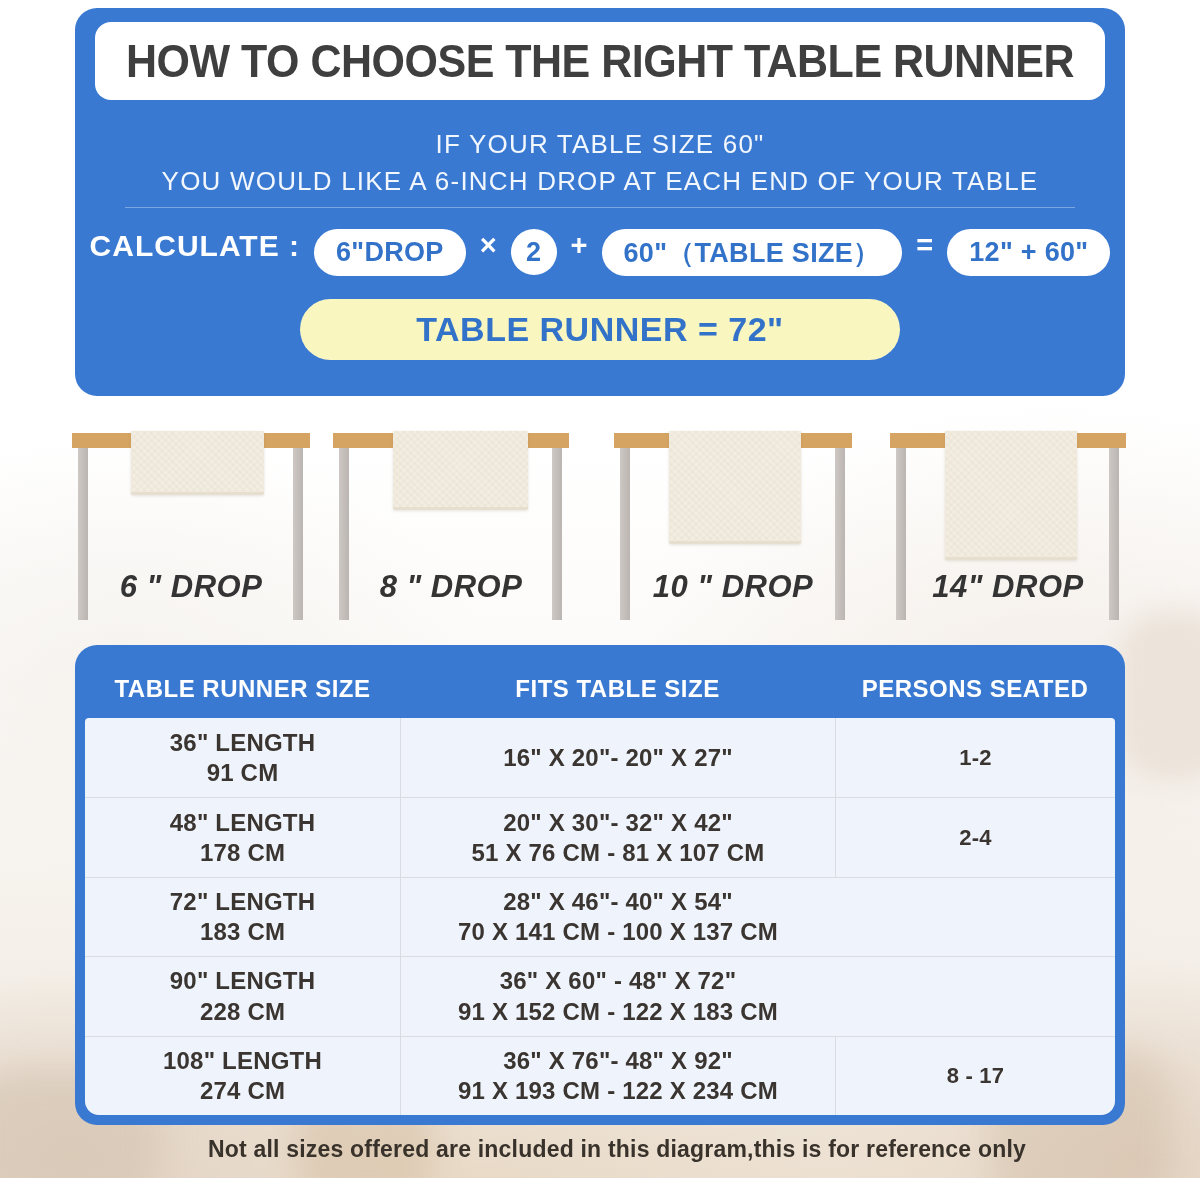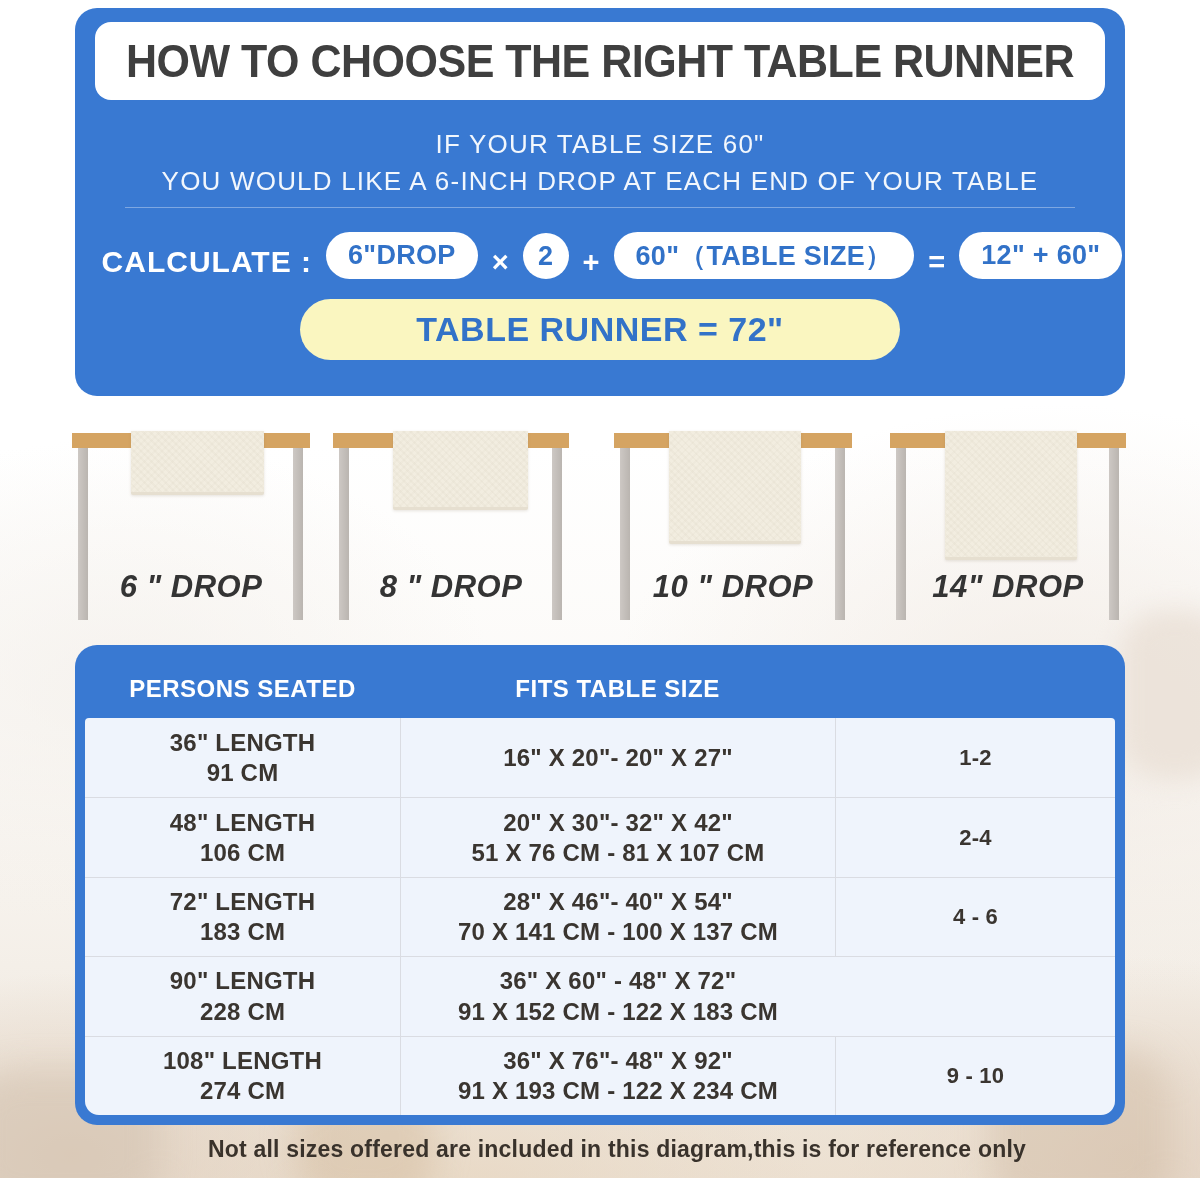--- a/index.html
+++ b/index.html
@@ -37,22 +37,22 @@
     display:flex; align-items:center; justify-content:center;
   }
   .title-banner .title {
     font-size:43px; font-weight:bold; letter-spacing:-.5px; white-space:nowrap;
     color:var(--title); transform:scaleY(1.08);
   }
   .intro { position:absolute; left:0; top:118px; width:100%; text-align:center; color:#f2f7fd; }
   .intro .line { font-size:26px; letter-spacing:1.2px; line-height:37px; white-space:nowrap; }
   .hairline { position:absolute; left:50px; top:199px; width:950px; height:1px; background:rgba(255,255,255,.35); }
   .calc-row {
-    position:absolute; left:12px; top:221px; width:100%; height:50px;
-    display:flex; align-items:flex-end; justify-content:center; gap:14px;
+    position:absolute; left:0; top:221px; width:100%; height:50px;
+    display:flex; align-items:flex-start; justify-content:center; gap:14px;
   }
   .calc-label { color:#ffffff; font-weight:bold; font-size:30px; letter-spacing:1px; white-space:nowrap; }
   .pill {
     height:47px; border-radius:24px; background:#ffffff; color:var(--pilltext);
     display:flex; align-items:center; justify-content:center;
     font-weight:bold; font-size:27px; padding:0 22px; white-space:nowrap; letter-spacing:.3px;
   }
   .op { color:#ffffff; font-weight:bold; font-size:29px; }
   .circle {
     width:46px; height:46px; border-radius:50%; background:#ffffff; color:var(--pilltext);
@@ -175,64 +175,62 @@
 <div class="fig" style="left:890px; width:236px;">
   <div class="tabletop"></div>
   <div class="leg left"></div>
   <div class="leg right"></div>
   <div class="runner" style="left:55px; width:132px; height:129px;"></div>
   <div class="drop-label">14" DROP</div>
 </div>
 
 <div class="bottom-panel">
   <div class="tbl-header">
+    <div class="h">TABLE RUNNER SIZE</div>
+    <div class="h">FITS TABLE SIZE</div>
     <div class="h">PERSONS SEATED</div>
-    <div class="h">FITS TABLE SIZE</div>
   </div>
   <div class="tbl-body">
 
     <div class="t-row">
       <div class="t-cell c1">
         <span class="ln">36" LENGTH</span>
         <span class="ln">91 CM</span>
       </div>
       <div class="t-cell c2">
         <span class="ln">16" X 20"- 20" X 27"</span>
       </div>
       <div class="t-cell c3">
         <span class="ln">1-2</span>
       </div>
     </div>
 
     <div class="t-row">
       <div class="t-cell c1">
         <span class="ln">48" LENGTH</span>
-        <span class="ln">106 CM</span>
+        <span class="ln">178 CM</span>
       </div>
       <div class="t-cell c2">
         <span class="ln">20" X 30"- 32" X 42"</span>
         <span class="ln">51 X 76 CM - 81 X 107 CM</span>
       </div>
       <div class="t-cell c3">
         <span class="ln">2-4</span>
       </div>
     </div>
 
     <div class="t-row">
       <div class="t-cell c1">
         <span class="ln">72" LENGTH</span>
         <span class="ln">183 CM</span>
       </div>
       <div class="t-cell c2">
         <span class="ln">28" X 46"- 40" X 54"</span>
         <span class="ln">70 X 141 CM - 100 X 137 CM</span>
       </div>
-      <div class="t-cell c3">
-        <span class="ln">4 - 6</span>
-      </div>
     </div>
 
     <div class="t-row">
       <div class="t-cell c1">
         <span class="ln">90" LENGTH</span>
         <span class="ln">228 CM</span>
       </div>
       <div class="t-cell c2">
         <span class="ln">36" X 60" - 48" X 72"</span>
         <span class="ln">91 X 152 CM - 122 X 183 CM</span>
@@ -242,20 +240,20 @@
     <div class="t-row">
       <div class="t-cell c1">
         <span class="ln">108" LENGTH</span>
         <span class="ln">274 CM</span>
       </div>
       <div class="t-cell c2">
         <span class="ln">36" X 76"- 48" X 92"</span>
         <span class="ln">91 X 193 CM - 122 X 234 CM</span>
       </div>
       <div class="t-cell c3">
-        <span class="ln">9 - 10</span>
+        <span class="ln">8 - 17</span>
       </div>
     </div>
 
   </div>
 </div>
 
 <div class="footer-note">Not all sizes offered are included in this diagram,this is for reference only</div>
 
 </body></html>

